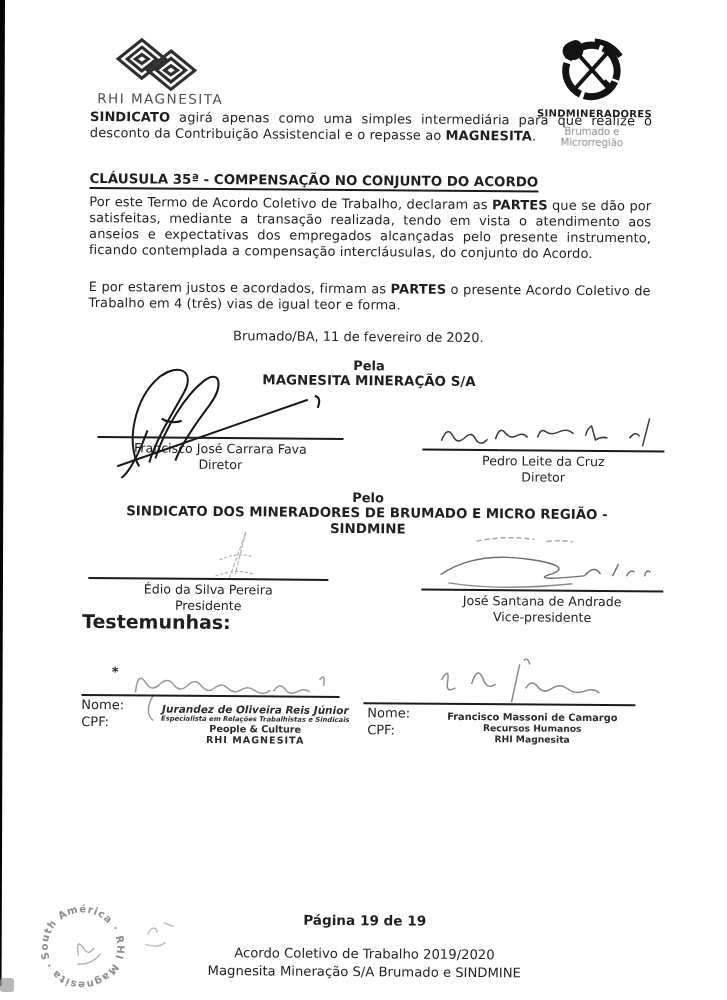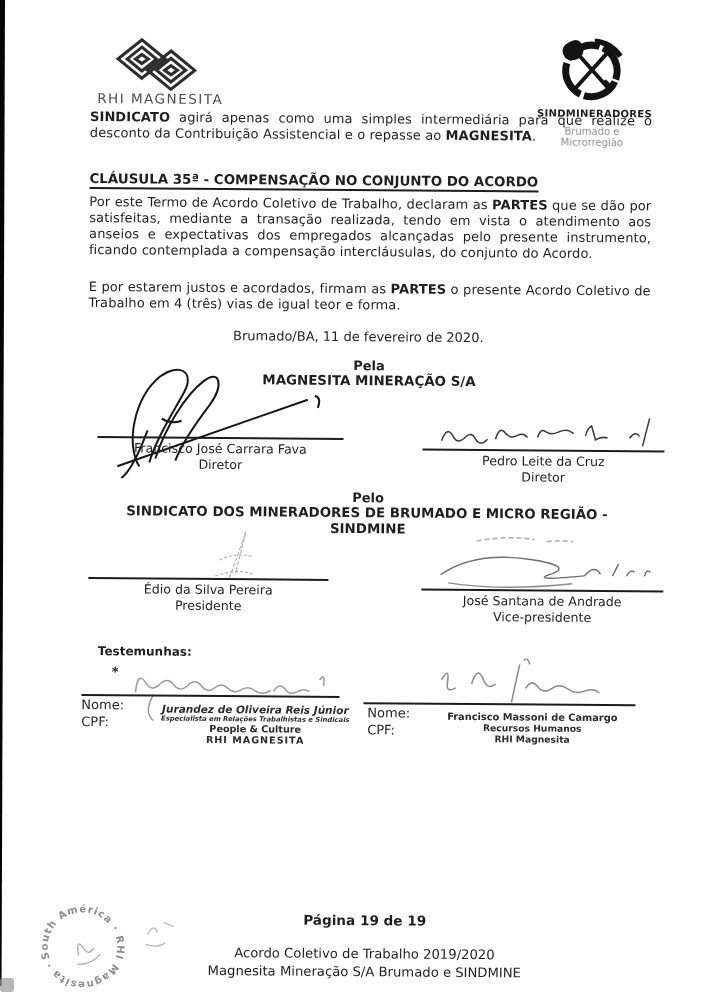--- a/index.html
+++ b/index.html
@@ -127,21 +127,21 @@
         <path d="M42,8 q30,-6 58,-2 m12,2 q14,-2 26,0" stroke-dasharray="5 3" opacity=".6"></path>
         <path d="M6,42 Q40,18 96,26 Q138,32 118,40 Q92,48 150,42"></path>
         <path d="M150,42 q10,-12 16,-2 m12,2 l6,-12 m8,12 q4,-8 8,-4 m10,4 q2,-8 6,-4"></path>
         <path d="M14,50 q54,8 124,0" opacity=".8"></path>
       </g>
     </svg>
     <div class="abs sigline" style="left:425px;top:586px;width:242px;"></div>
     <div class="abs center name" style="left:425px;top:590px;width:242px;">José Santana de Andrade</div>
     <div class="abs center name" style="left:425px;top:606px;width:242px;">Vice-presidente</div>
 
-    <div class="abs b" style="left:86px;top:644px;font-size:12px;margin-left:16px;">Testemunhas:</div>
+    <div class="abs b" style="left:86px;top:610px;font-size:19px;">Testemunhas:</div>
 
     <div class="abs b" style="left:116px;top:664px;font-size:13px;color:#222;">*</div>
 
     <svg class="abs" style="left:128px;top:652px;" width="220" height="70" viewBox="0 0 220 70">
       <g fill="none" stroke="#8f8f8f" stroke-width="1.5" opacity=".9">
         <path d="M12,40 q2,-22 10,-10 q6,10 14,2 q8,-8 14,0 q6,8 14,1 q7,-8 14,0 q6,8 13,2 q7,-6 13,0 q6,6 13,2 q7,-5 14,0 q8,6 16,0"></path>
         <path d="M150,38 q6,-10 12,-2 q4,6 12,2 q6,-4 12,0"></path>
         <path d="M30,42 q-10,18 0,26"></path>
         <path d="M196,26 q6,-8 4,6"></path>
       </g>

